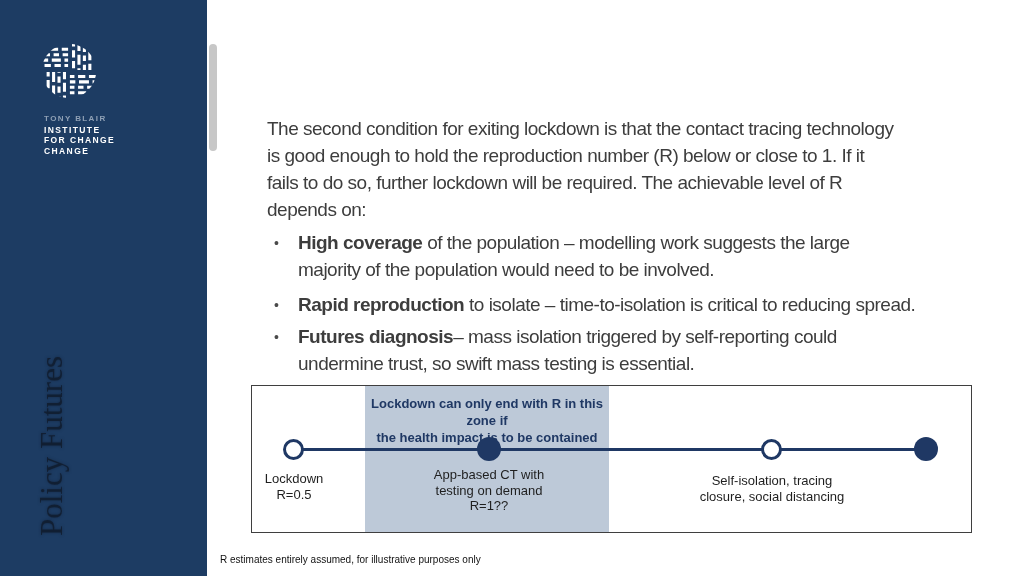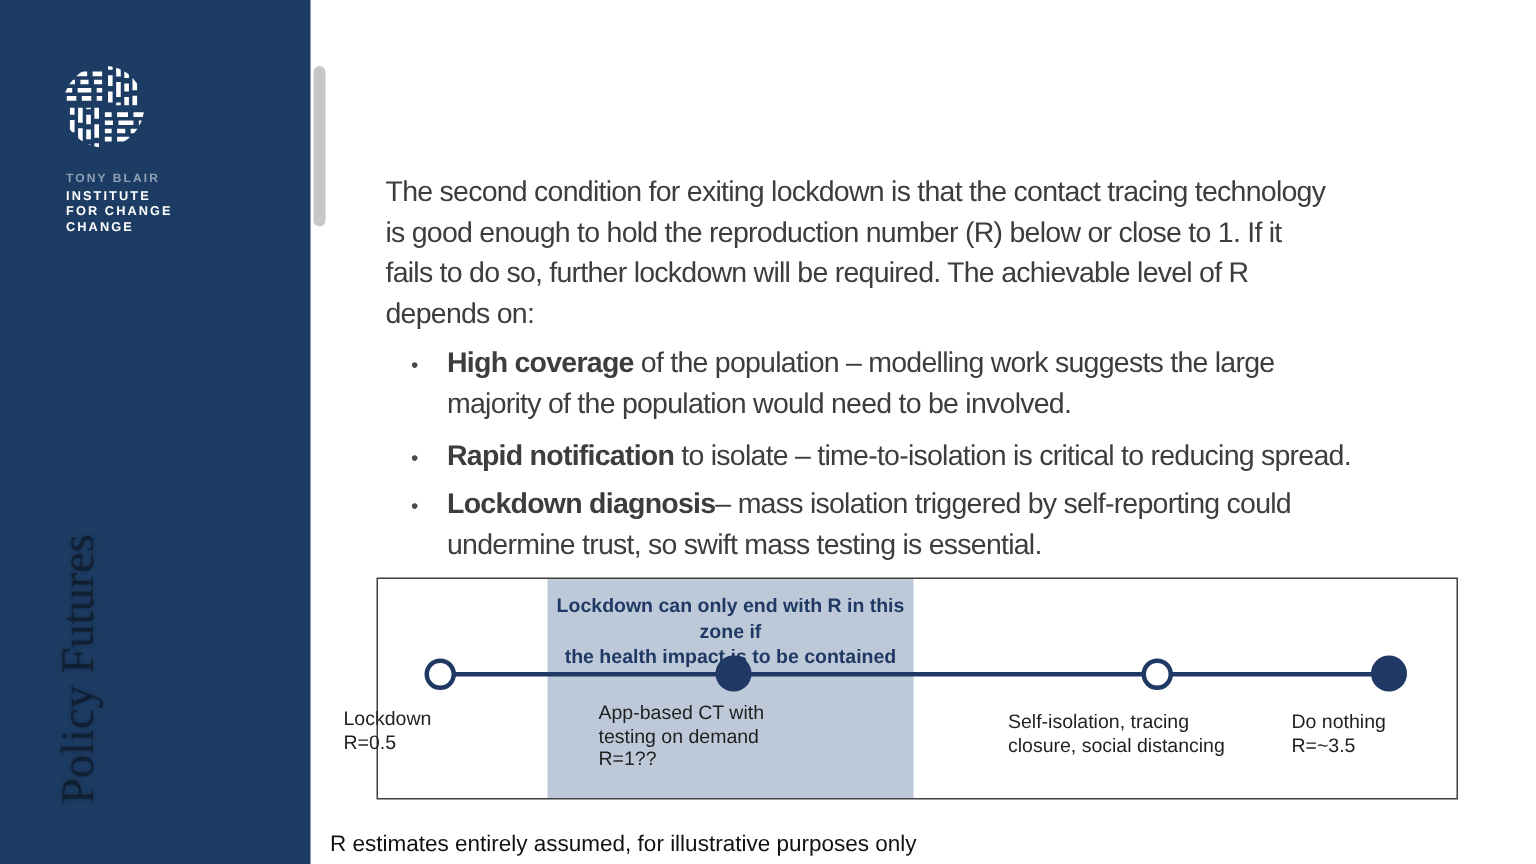--- a/index.html
+++ b/index.html
@@ -36,21 +36,21 @@
     position:absolute;left:209px;top:44px;width:8px;height:107px;
     background:#c7c7c7;border-radius:4px;
   }
   
   .page-title{
     position:absolute;left:266px;top:51px;width:720px;
     font-size:31px;font-weight:700;letter-spacing:-0.5px;
     color:var(--title-blue,#1b4c7e);
   }
   .lead-paragraph{
-    position:absolute;left:257px;top:115px;width:730px;
+    position:absolute;left:267px;top:115px;width:730px;
     font-size:19px;line-height:27px;letter-spacing:-0.5px;
     color:var(--body-text,#3d3d3d);white-space:pre-line;
   }
   .bullet-row{
     position:absolute;left:267px;width:740px;padding-left:31px;
     font-size:19px;line-height:27px;letter-spacing:-0.5px;
     color:var(--body-text,#3d3d3d);
   }
   .bullet-row .glyph{position:absolute;left:7px;top:1px;font-size:14px;color:#4a4a4a;}
   .bullet-row .lead{font-weight:700;}
@@ -74,31 +74,31 @@
     position:absolute;left:42px;top:62px;width:632px;height:3px;
     background:var(--marker-navy,#1f3864);
   }
   .marker{position:absolute;border-radius:50%;}
   .marker.open{width:21px;height:21px;background:#ffffff;
     border:3px solid var(--marker-navy,#1f3864);}
   .marker.filled{width:24px;height:24px;background:var(--marker-navy,#1f3864);}
   .m0{left:31px;top:53px;} .m1{left:225px;top:51px;}
   .m2{left:509px;top:53px;} .m3{left:662px;top:51px;}
   .point-label{
-    position:absolute;text-align:left;font-size:13px;line-height:15.5px;
+    position:absolute;text-align:center;font-size:13px;line-height:15.5px;
     color:#1f1f1f;
   }
   .point-label .lbl{display:block;white-space:pre-line;}
   .point-label .rval{display:block;}
   .pl0{left:-23px;top:85px;width:130px;}
   .pl1{left:147px;top:81px;width:180px;}
   .pl2{left:420px;top:87px;width:200px;}
   .pl3{left:609px;top:87px;width:130px;}
   .footnote{
-    position:absolute;left:220px;top:554px;font-size:15px;color:#111111;
+    position:absolute;left:220px;top:554px;font-size:10px;color:#111111;
   }
 </style>
 </head>
 <body>
 
 <div class="canvas">
 
   <aside class="sidebar">
     <svg class="logo" viewBox="0 0 64 64">
       <defs>
@@ -140,24 +140,24 @@
   <p class="lead-paragraph">The second condition for exiting lockdown is that the contact tracing technology
 is good enough to hold the reproduction number (R) below or close to 1. If it
 fails to do so, further lockdown will be required. The achievable level of R
 depends on:</p>
 
   <div class="bullet-row row0">
     <span class="glyph">•</span><span class="lead">High coverage</span><span class="rest"> of the population – modelling work suggests the large
 majority of the population would need to be involved.</span>
   </div>
   <div class="bullet-row row1">
-    <span class="glyph">•</span><span class="lead">Rapid notification</span><span class="rest"> to isolate – time-to-isolation is critical to reducing spread.</span>
+    <span class="glyph">•</span><span class="lead">Rapid reproduction</span><span class="rest"> to isolate – time-to-isolation is critical to reducing spread.</span>
   </div>
   <div class="bullet-row row2">
-    <span class="glyph">•</span><span class="lead">Lockdown diagnosis</span><span class="rest">– mass isolation triggered by self-reporting could
+    <span class="glyph">•</span><span class="lead">Futures diagnosis</span><span class="rest">– mass isolation triggered by self-reporting could
 undermine trust, so swift mass testing is essential.</span>
   </div>
 
   <div class="diagram">
     <div class="zone"></div>
     <div class="zone-label">Lockdown can only end with R in this zone if
 the health impact is to be contained</div>
     <div class="axis-line"></div>
 
     <div class="marker open m0"></div>
@@ -171,21 +171,17 @@
     </div>
     <div class="point-label pl1">
       <span class="lbl">App-based CT with
 testing on demand</span>
       <span class="rval">R=1??</span>
     </div>
     <div class="point-label pl2">
       <span class="lbl">Self-isolation, tracing
 closure, social distancing</span>
     </div>
-    <div class="point-label pl3">
-      <span class="lbl">Do nothing</span>
-      <span class="rval">R=~3.5</span>
-    </div>
   </div>
 
   <div class="footnote">R estimates entirely assumed, for illustrative purposes only</div>
 
 </div>
 
 </body></html>

